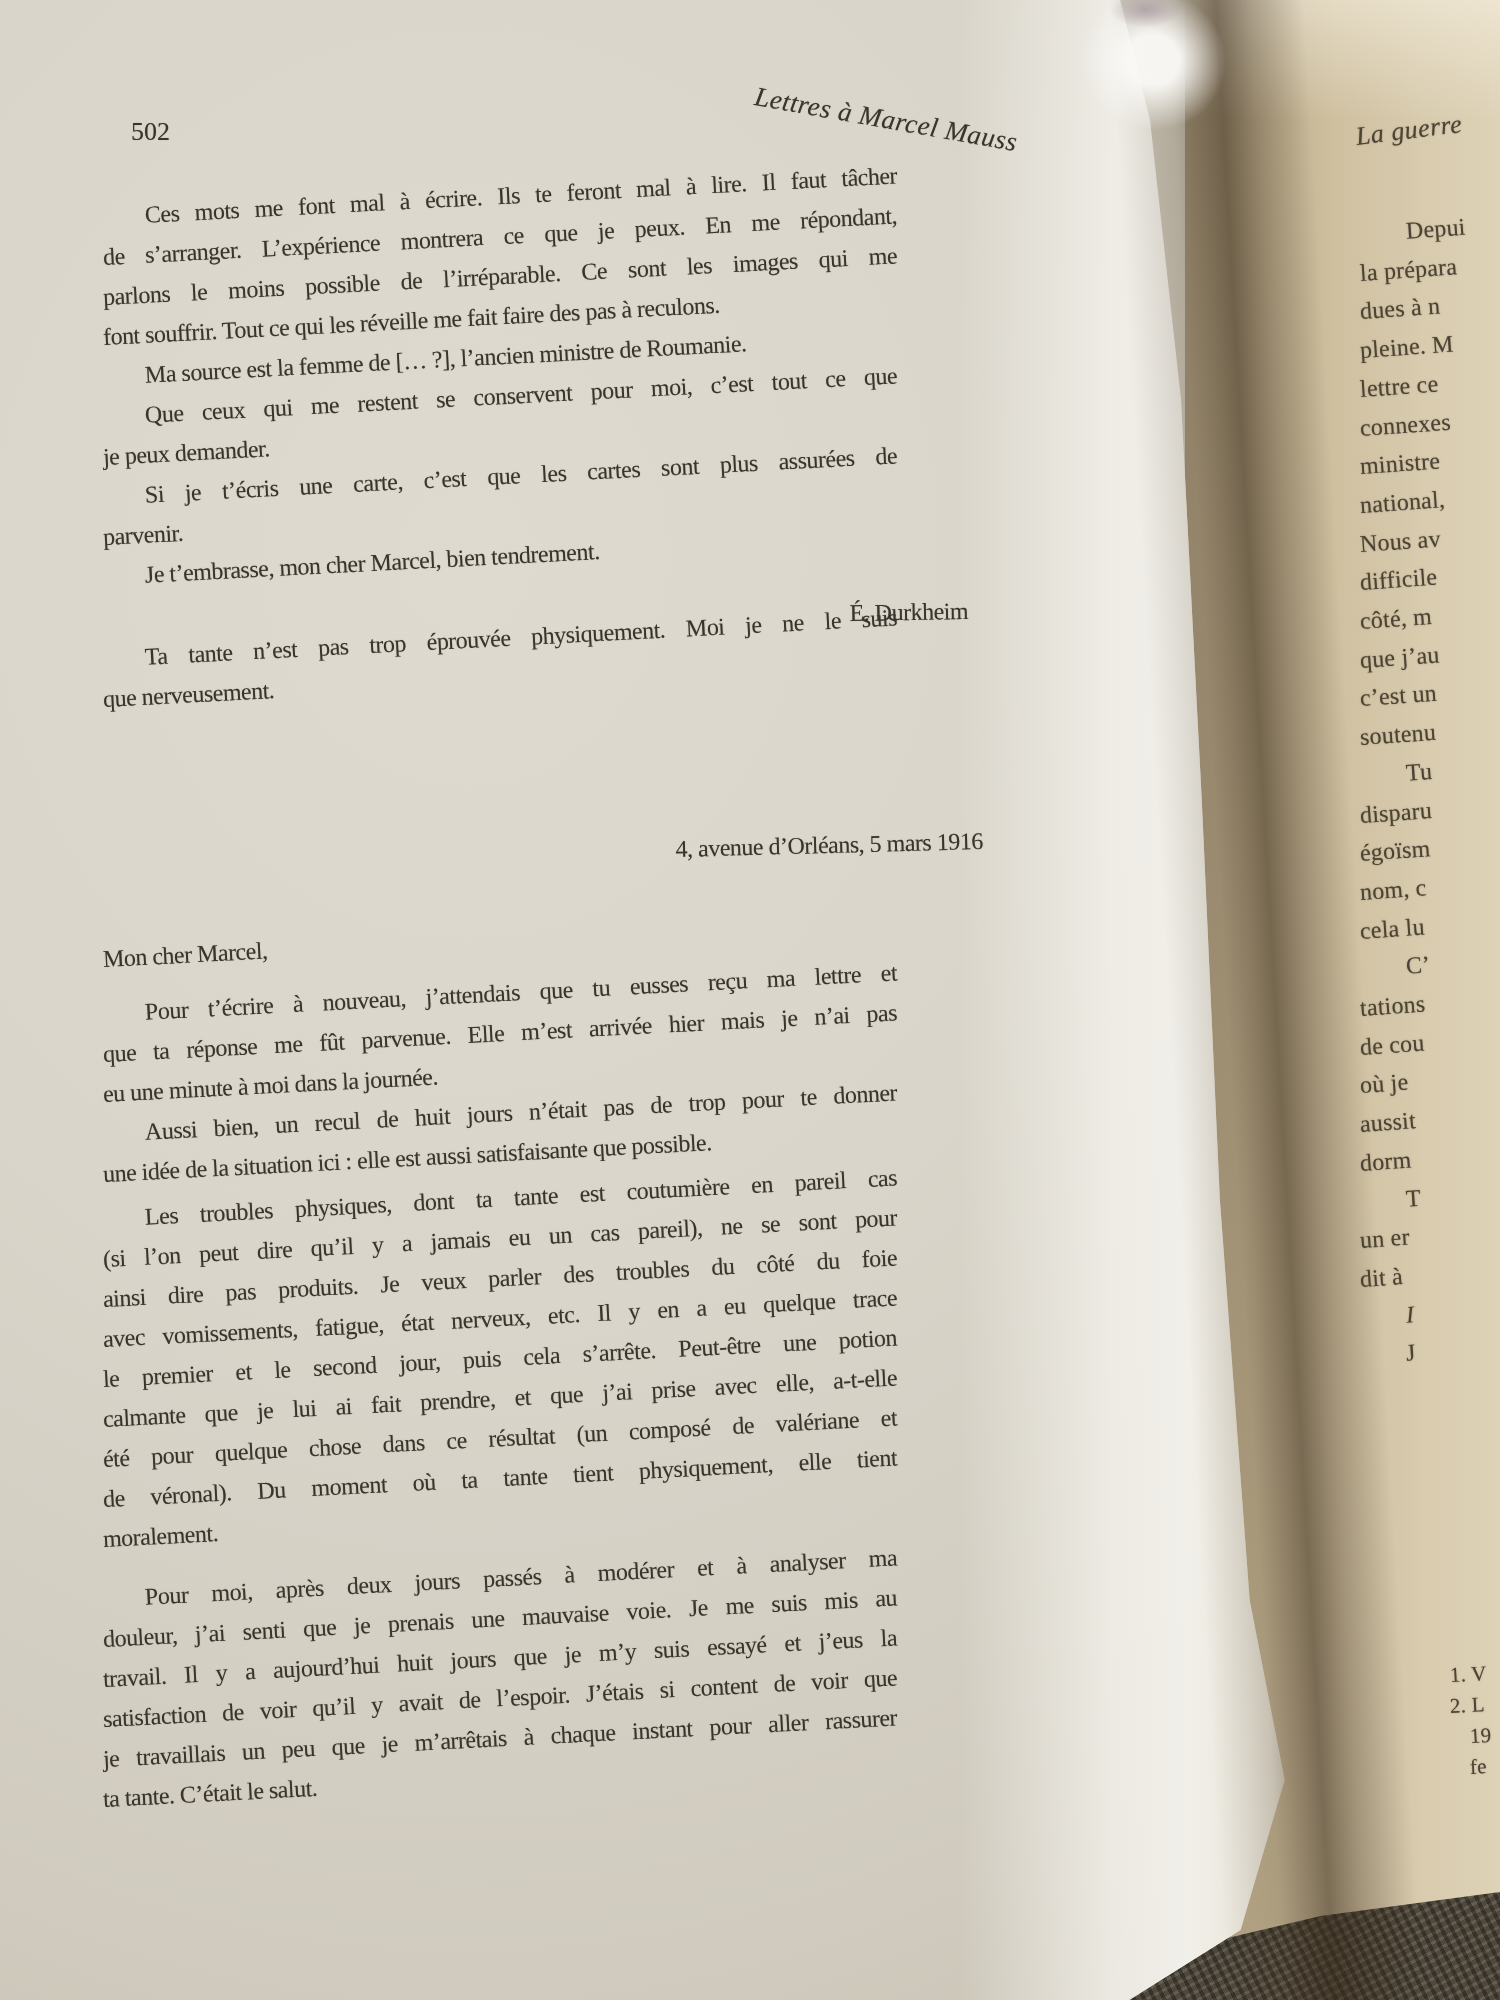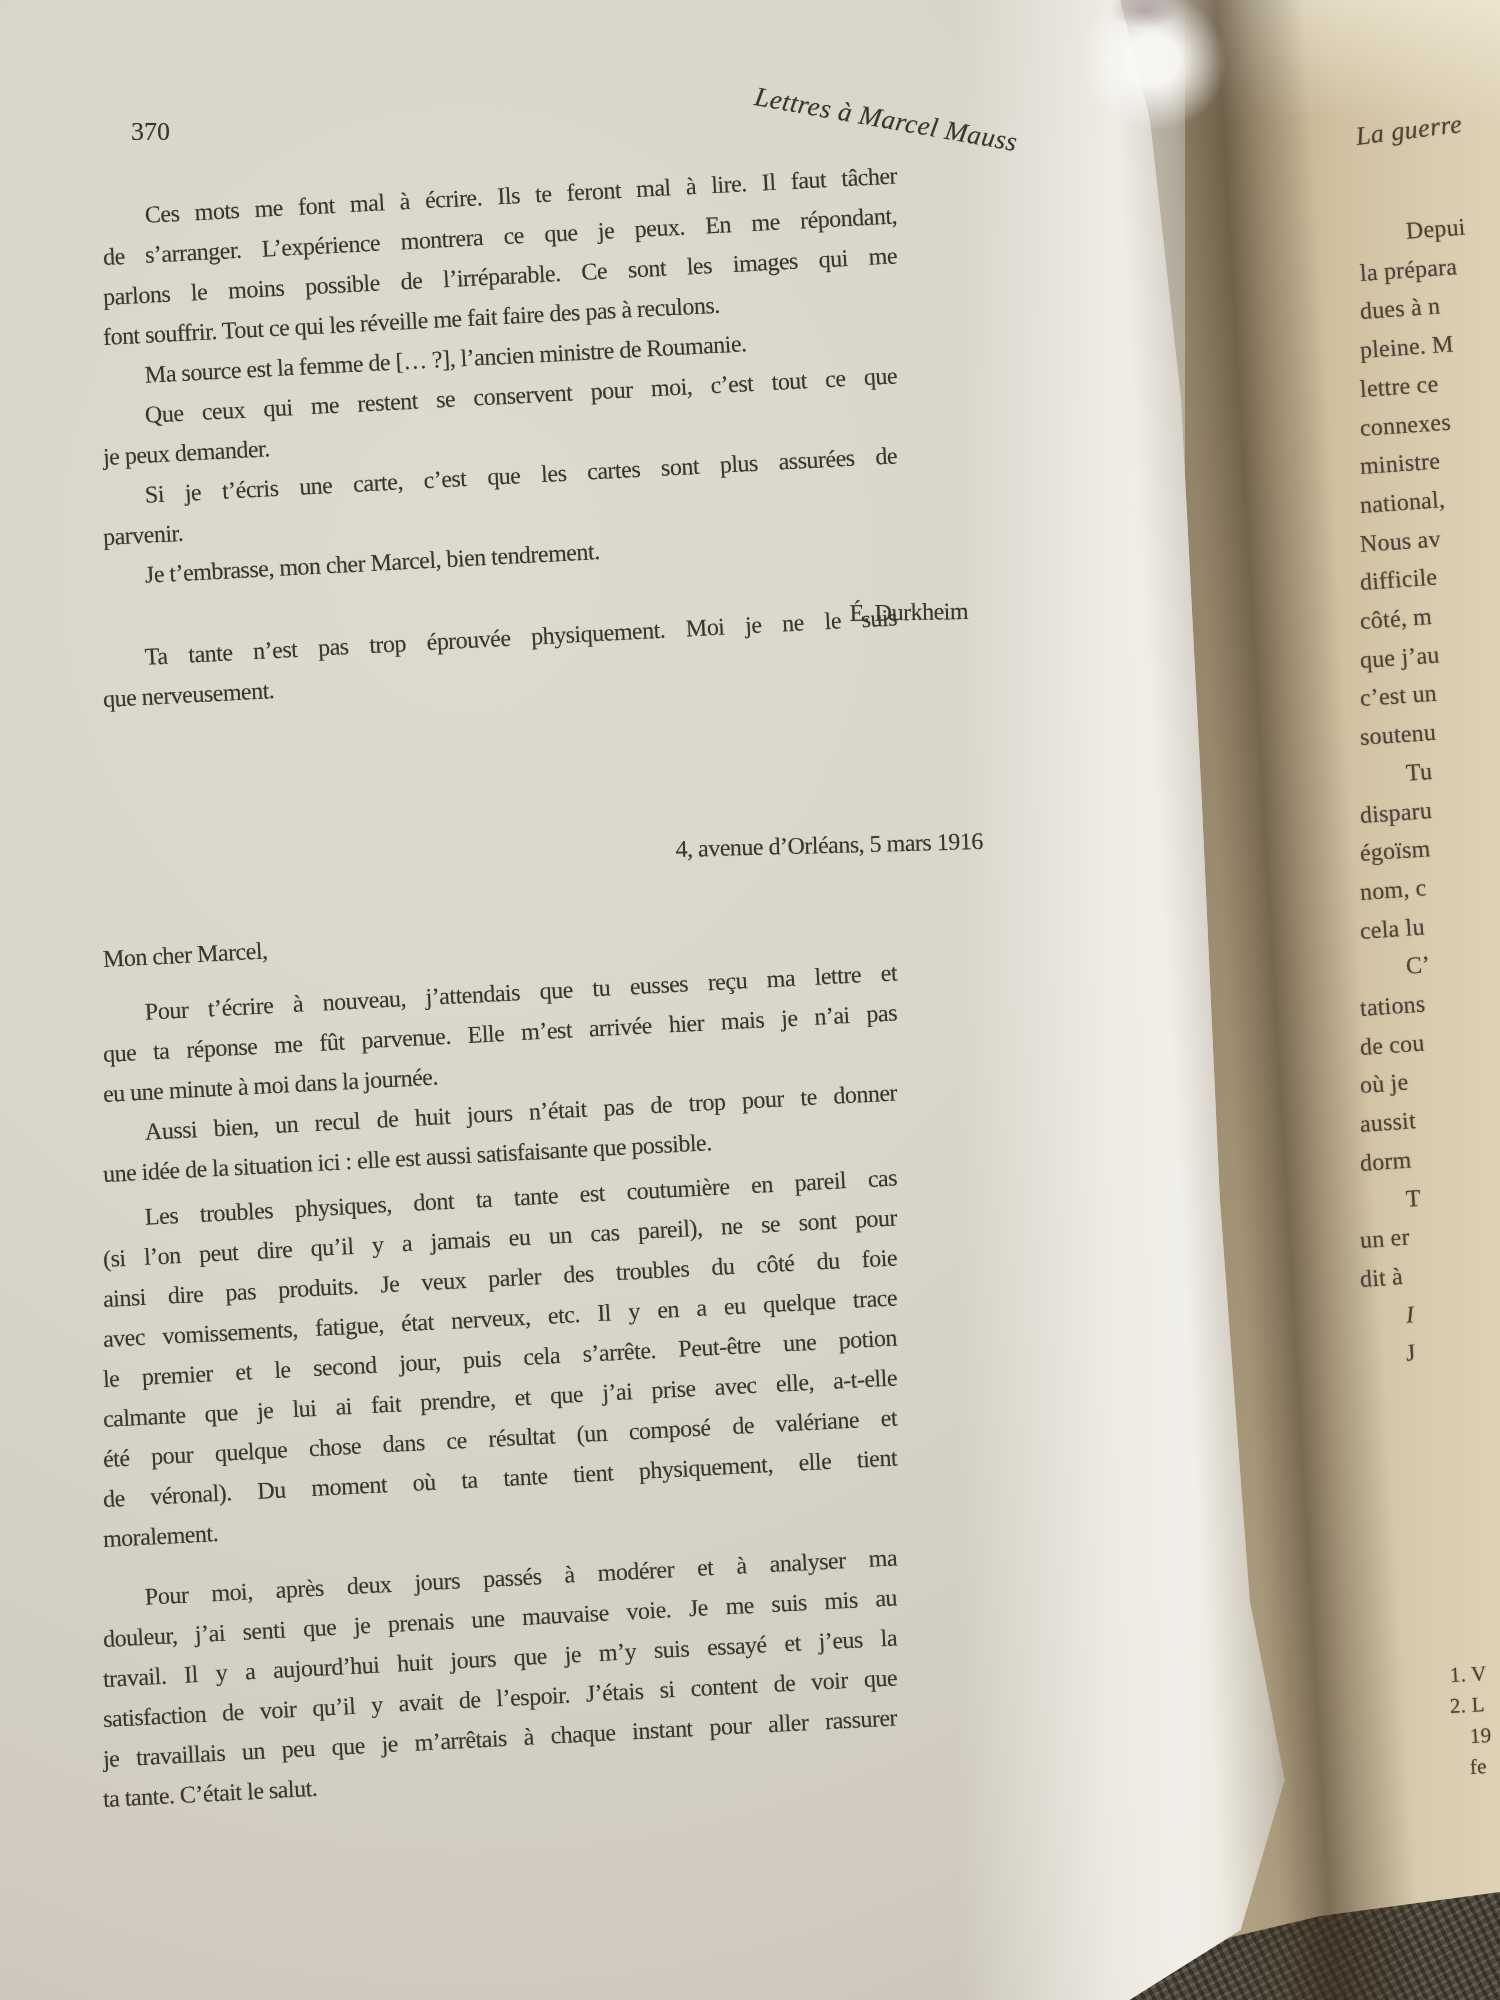--- a/index.html
+++ b/index.html
@@ -105,21 +105,21 @@
   <div class="page-shadow"></div>
 
   <div class="right-page"></div>
 
   <div class="left-page">
     <div class="edge-light"></div>
   </div>
 
   <div class="left-text">
     <div class="head-space">
-      <div class="pageno">370</div>
+      <div class="pageno">502</div>
       <div class="running-header">Lettres à Marcel Mauss</div>
     </div>
     <div>
         <div class="para">
           <div class="line first">Ces mots me font mal à écrire. Ils te feront mal à lire. Il faut tâcher</div>
           <div class="line">de s’arranger. L’expérience montrera ce que je peux. En me répondant,</div>
           <div class="line">parlons le moins possible de l’irréparable. Ce sont les images qui me</div>
           <div class="line last">font souffrir. Tout ce qui les réveille me fait faire des pas à reculons.</div>
         </div>
         <div class="para">

